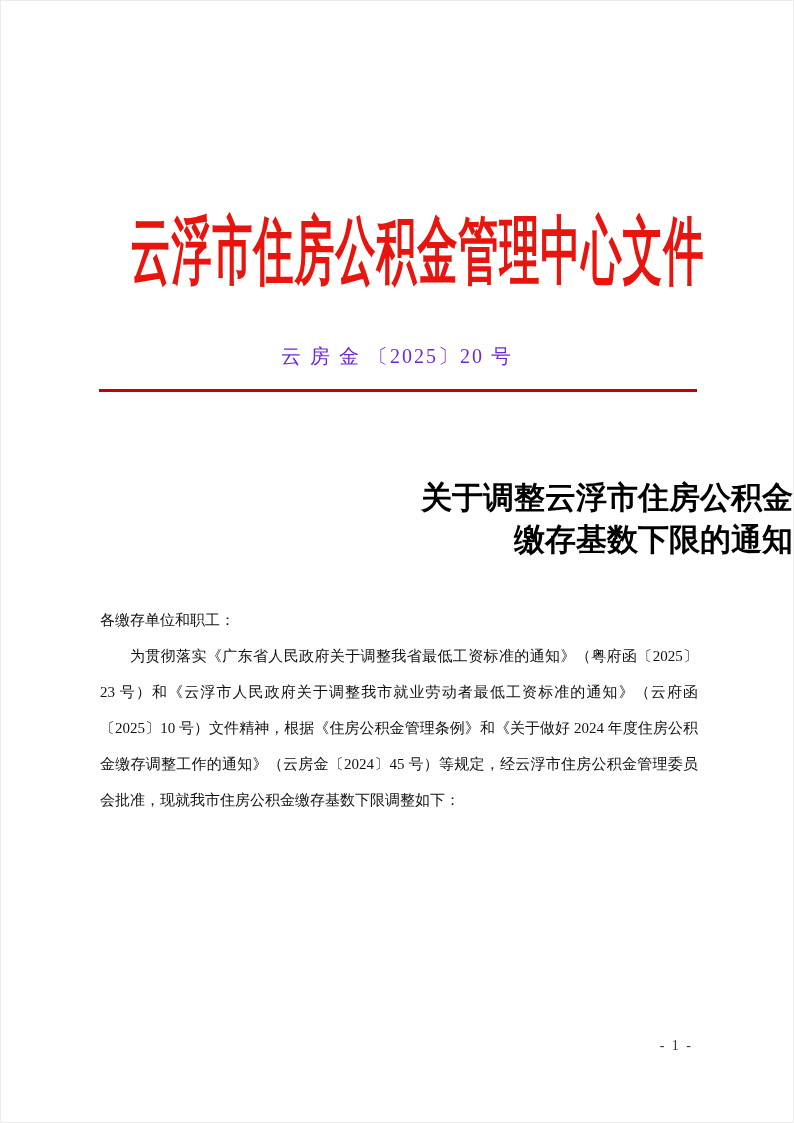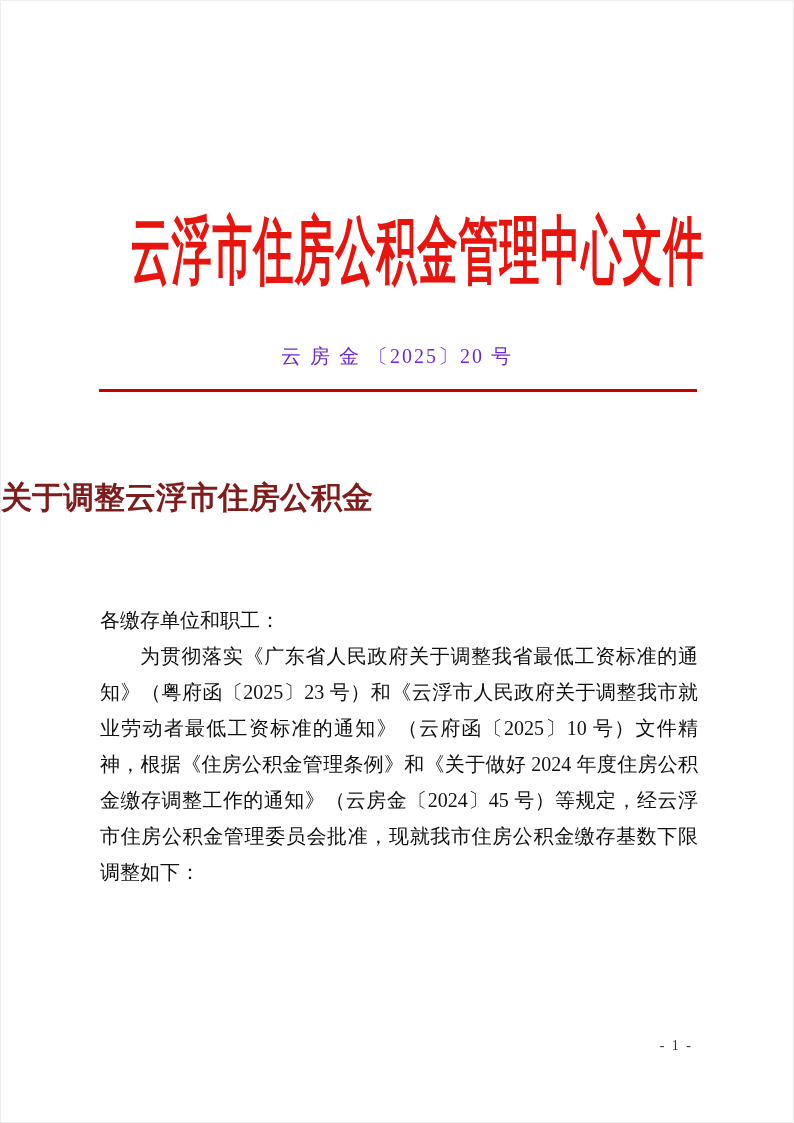--- a/index.html
+++ b/index.html
@@ -58,33 +58,33 @@
     width: 598px;
     height: 3px;
     background: var(--divider-red, #c40000);
   }
   
   .doc-title {
     position: absolute;
     top: 476px;
     left: 0;
     width: 100%;
-    text-align: left;
+    text-align: right;
     font-size: 31px;
     font-weight: bold;
     line-height: 42px;
-    color: #7f1d1d;
+    color: #000000;
   }
   
   .body-text {
     position: absolute;
     top: 601px;
     left: 99px;
     width: 598px;
-    font-size: 20px;
+    font-size: 15px;
     line-height: 36px;
     text-align: justify;
     color: #111;
   }
   .body-text p { margin: 0; }
   .body-text p.indent { text-indent: 2em; }
   
   .page-number {
     position: absolute;
     top: 1037px;
@@ -102,20 +102,21 @@
   <div class="red-header">
     <span class="stretch">云浮市住房公积金管理中心文件</span>
   </div>
 
   <div class="doc-number">云 房 金 〔2025〕20 号</div>
 
   <div class="red-line"></div>
 
   <div class="doc-title">
     <div>关于调整云浮市住房公积金</div>
+    <div>缴存基数下限的通知</div>
   </div>
 
   <div class="body-text">
     <p>各缴存单位和职工：</p>
     <p class="indent">为贯彻落实《广东省人民政府关于调整我省最低工资标准的通知》（粤府函〔2025〕23 号）和《云浮市人民政府关于调整我市就业劳动者最低工资标准的通知》（云府函〔2025〕10 号）文件精神，根据《住房公积金管理条例》和《关于做好 2024 年度住房公积金缴存调整工作的通知》（云房金〔2024〕45 号）等规定，经云浮市住房公积金管理委员会批准，现就我市住房公积金缴存基数下限调整如下：</p>
   </div>
 
   <div class="page-number">- 1 -</div>
 
 </div>

